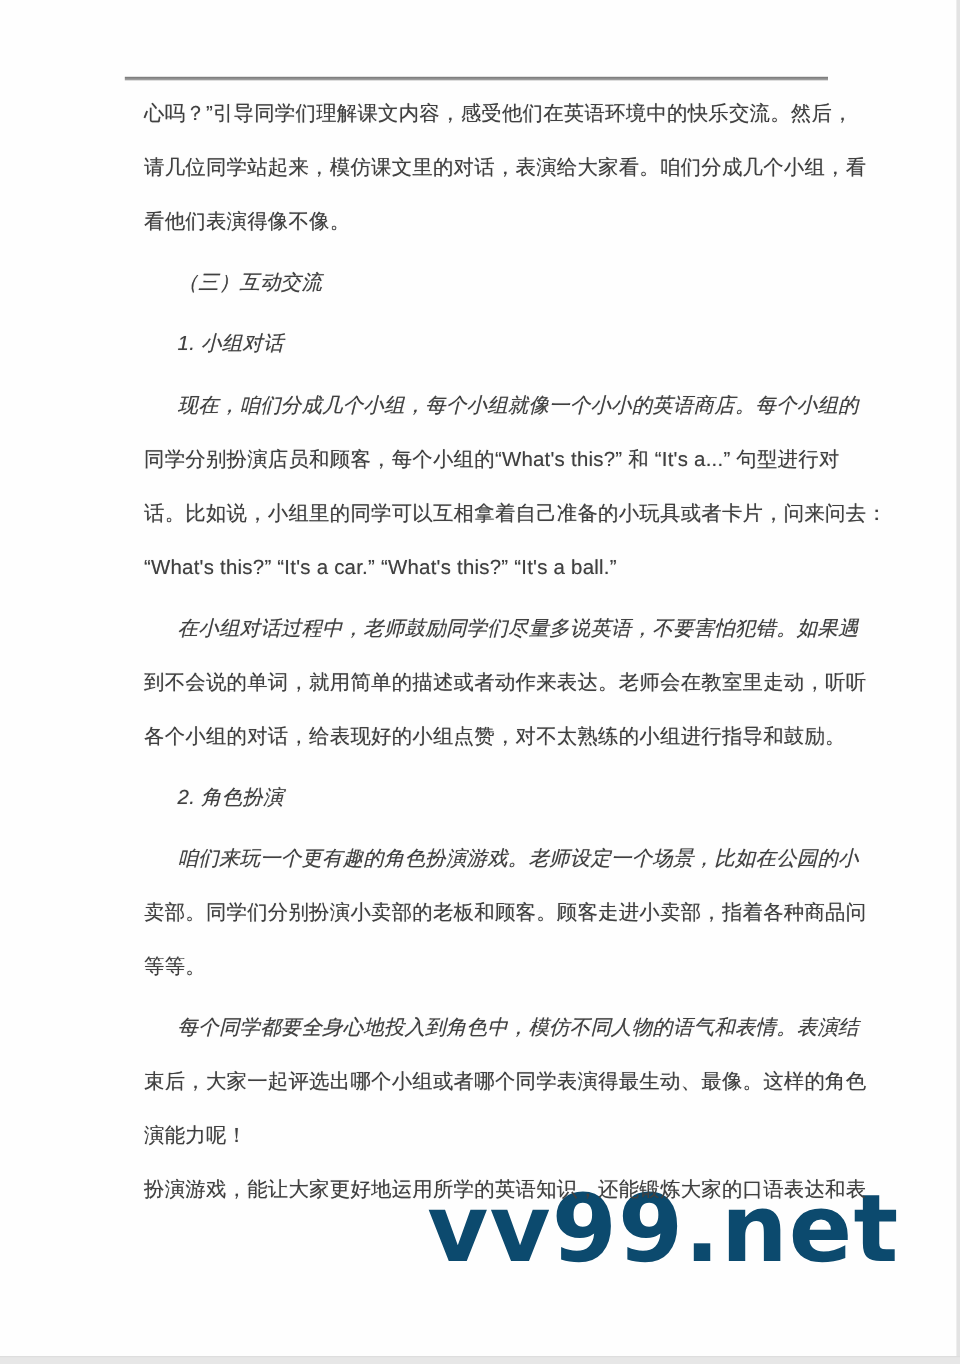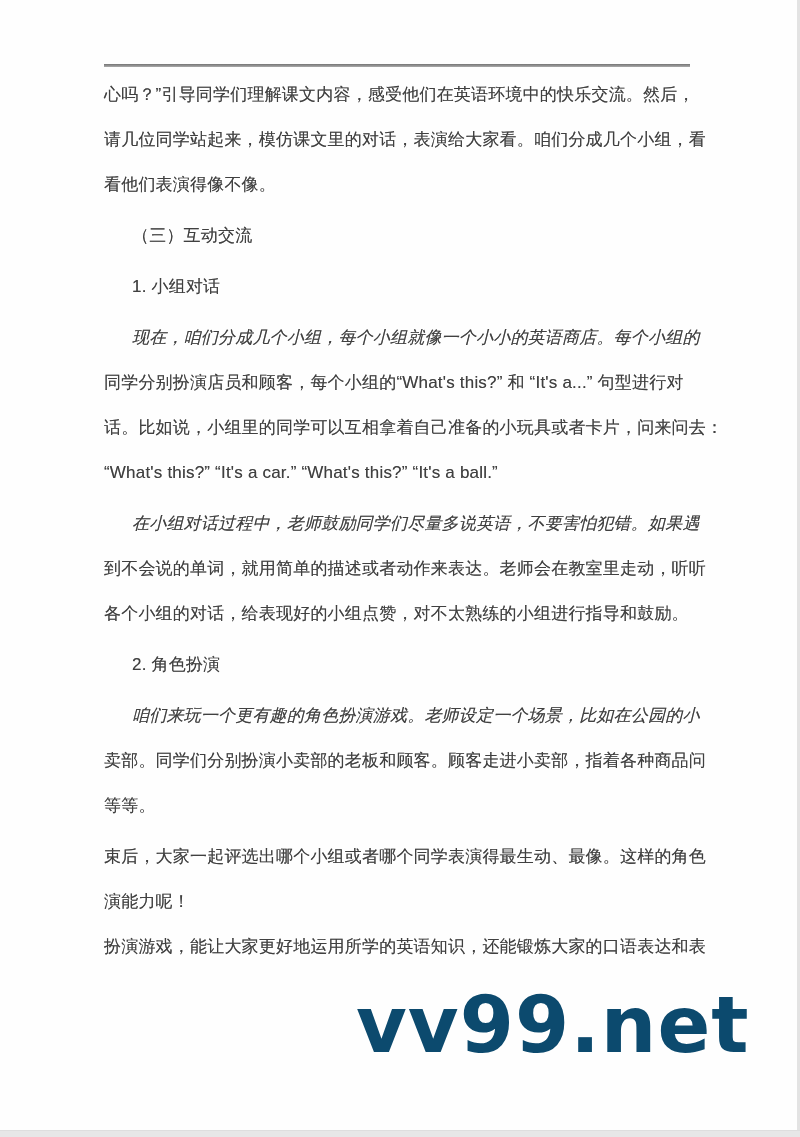--- a/index.html
+++ b/index.html
@@ -64,35 +64,36 @@
     position: absolute;
     left: 104px;
     top: 72px;
     width: 600px;
     z-index: 1;
     color: #404040;
     font-size: 17px;
     text-shadow: 0 0 0.6px rgba(64,64,64,0.55);
   }
   .para {
-    margin: 0 0 6px 0;
+    margin: 0 0 6px 16px;
   }
   .line {
     display: block;
     line-height: 45px;
     height: 45px;
     white-space: nowrap;
     letter-spacing: 0.2px;
   }
   .line.indent {
     padding-left: 28px;
     font-style: italic;
   }
   .para.heading .line {
     padding-left: 28px;
+    font-style: italic;
   }
 </style>
 </head>
 <body>
 
 <div class="page">
 
   <div class="header-rule"></div>
 
   <div class="watermark">vv99.net</div>
@@ -130,20 +131,21 @@
       <span class="line">2. 角色扮演</span>
     </div>
 
     <div class="para">
       <span class="line indent">咱们来玩一个更有趣的角色扮演游戏。老师设定一个场景，比如在公园的小</span>
       <span class="line">卖部。同学们分别扮演小卖部的老板和顾客。顾客走进小卖部，指着各种商品问</span>
       <span class="line">等等。</span>
     </div>
 
     <div class="para">
+      <span class="line indent">每个同学都要全身心地投入到角色中，模仿不同人物的语气和表情。表演结</span>
       <span class="line">束后，大家一起评选出哪个小组或者哪个同学表演得最生动、最像。这样的角色</span>
       <span class="line">演能力呢！</span>
       <span class="line">扮演游戏，能让大家更好地运用所学的英语知识，还能锻炼大家的口语表达和表</span>
     </div>
 
   </div>
 
   <div class="page-right-edge"></div>
   <div class="page-bottom-edge"></div>
 

